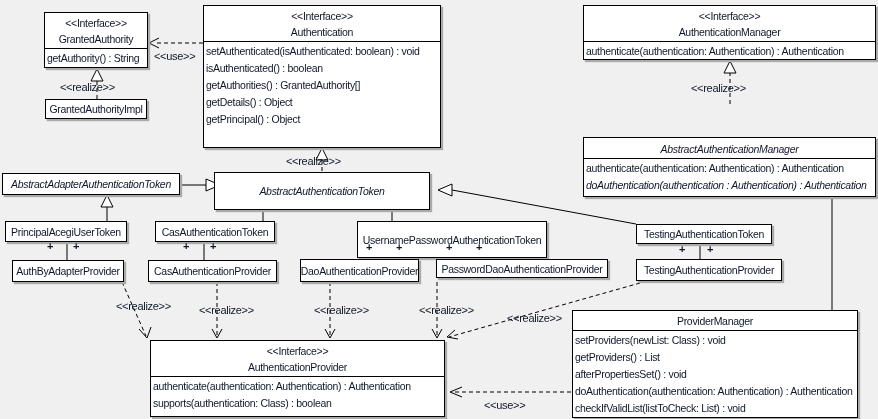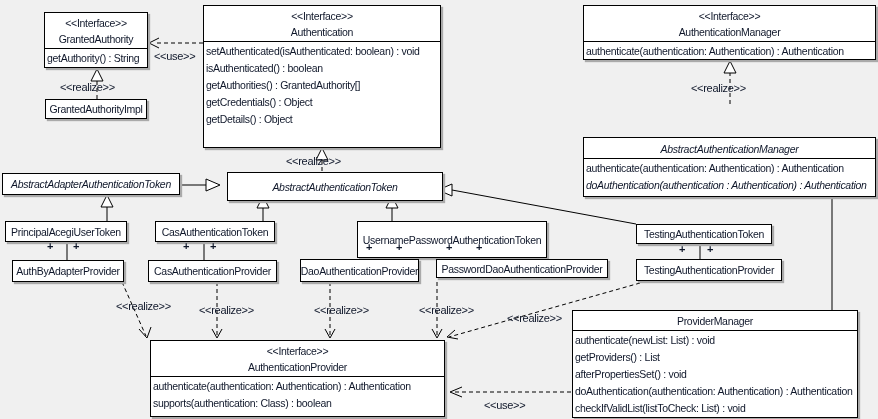--- a/index.html
+++ b/index.html
@@ -143,22 +143,22 @@
 
   <div class="uml-class" style="left:203px;top:5px;width:238px;height:143px;">
     <div class="uml-head">
       <span class="stereo">&lt;&lt;Interface&gt;&gt;</span>
       <span class="cname">Authentication</span>
     </div>
     <div class="uml-methods">
       <div>setAuthenticated(isAuthenticated: boolean) : void</div>
       <div>isAuthenticated() : boolean</div>
       <div>getAuthorities() : GrantedAuthority[]</div>
-      <div>getCredentials() : Object</div>
       <div>getDetails() : Object</div>
+      <div>getPrincipal() : Object</div>
     </div>
   </div>
 
   <div class="uml-class" style="left:583px;top:5px;width:293px;height:55px;">
     <div class="uml-head">
       <span class="stereo">&lt;&lt;Interface&gt;&gt;</span>
       <span class="cname">AuthenticationManager</span>
     </div>
     <div class="uml-methods">
       <div>authenticate(authentication: Authentication) : Authentication</div>
@@ -172,21 +172,21 @@
     <div class="uml-methods">
       <div>authenticate(authentication: Authentication) : Authentication</div>
       <div class="abstract">doAuthentication(authentication : Authentication) : Authentication</div>
     </div>
   </div>
 
   <div class="uml-class simple" style="left:2px;top:173px;width:178px;height:22px;">
     <span class="cname abstract">AbstractAdapterAuthenticationToken</span>
   </div>
 
-  <div class="uml-class simple" style="left:227px;top:172px;width:216px;height:29px;">
+  <div class="uml-class simple" style="left:214px;top:172px;width:216px;height:38px;">
     <span class="cname abstract">AbstractAuthenticationToken</span>
   </div>
 
   <div class="uml-class simple" style="left:5px;top:221px;width:122px;height:21px;">
     <span class="cname">PrincipalAcegiUserToken</span>
   </div>
   <div class="uml-class simple" style="left:155px;top:221px;width:120px;height:21px;">
     <span class="cname">CasAuthenticationToken</span>
   </div>
   <div class="uml-class simple" style="left:357px;top:221px;width:190px;height:37px;">
@@ -221,21 +221,21 @@
       <div>authenticate(authentication: Authentication) : Authentication</div>
       <div>supports(authentication: Class) : boolean</div>
     </div>
   </div>
 
   <div class="uml-class" style="left:572px;top:310px;width:286px;height:108px;">
     <div class="uml-head" style="padding-top:2px;">
       <span class="cname">ProviderManager</span>
     </div>
     <div class="uml-methods">
-      <div>authenticate(newList: List) : void</div>
+      <div>setProviders(newList: Class) : void</div>
       <div>getProviders() : List</div>
       <div>afterPropertiesSet() : void</div>
       <div>doAuthentication(authentication: Authentication) : Authentication</div>
       <div>checkIfValidList(listToCheck: List) : void</div>
     </div>
   </div>
 
   <div class="edge-label" style="left:154px;top:50px;">&lt;&lt;use&gt;&gt;</div>
   <div class="edge-label" style="left:60px;top:81px;">&lt;&lt;realize&gt;&gt;</div>
   <div class="edge-label" style="left:286px;top:155px;">&lt;&lt;realize&gt;&gt;</div>

